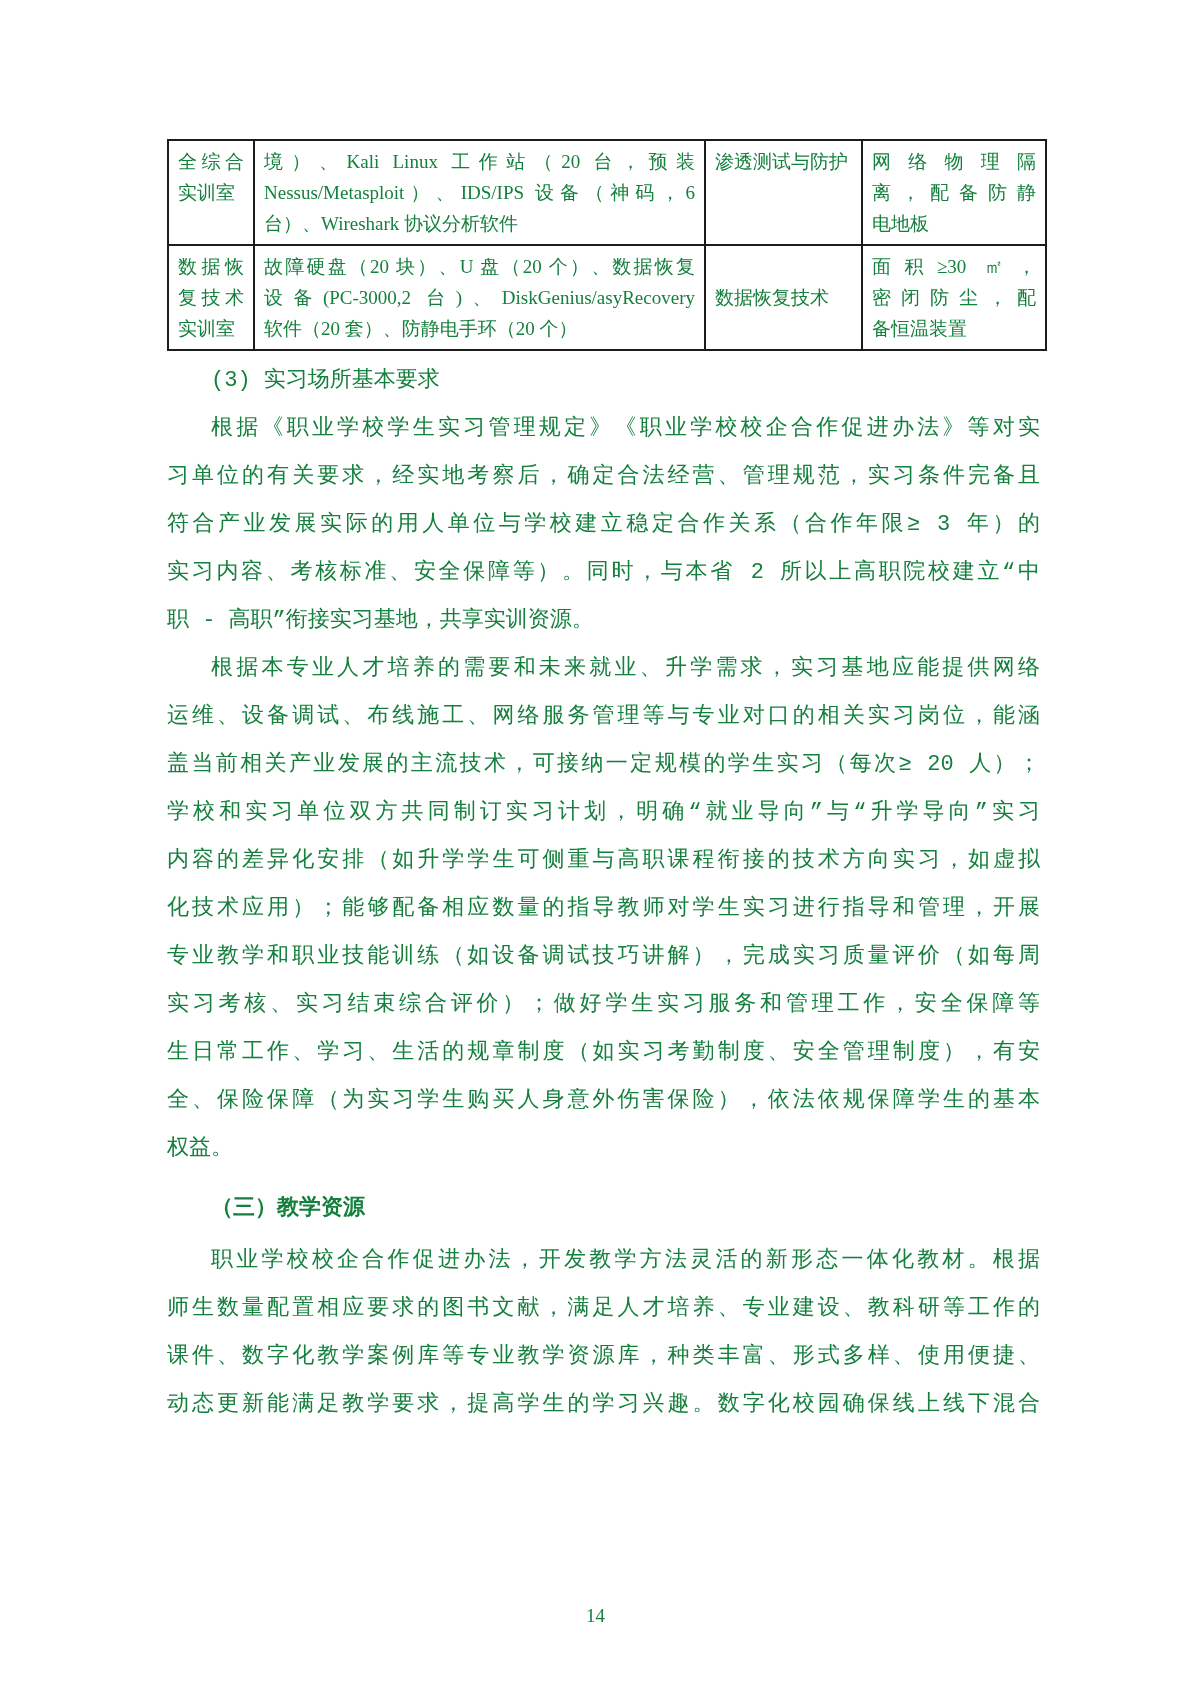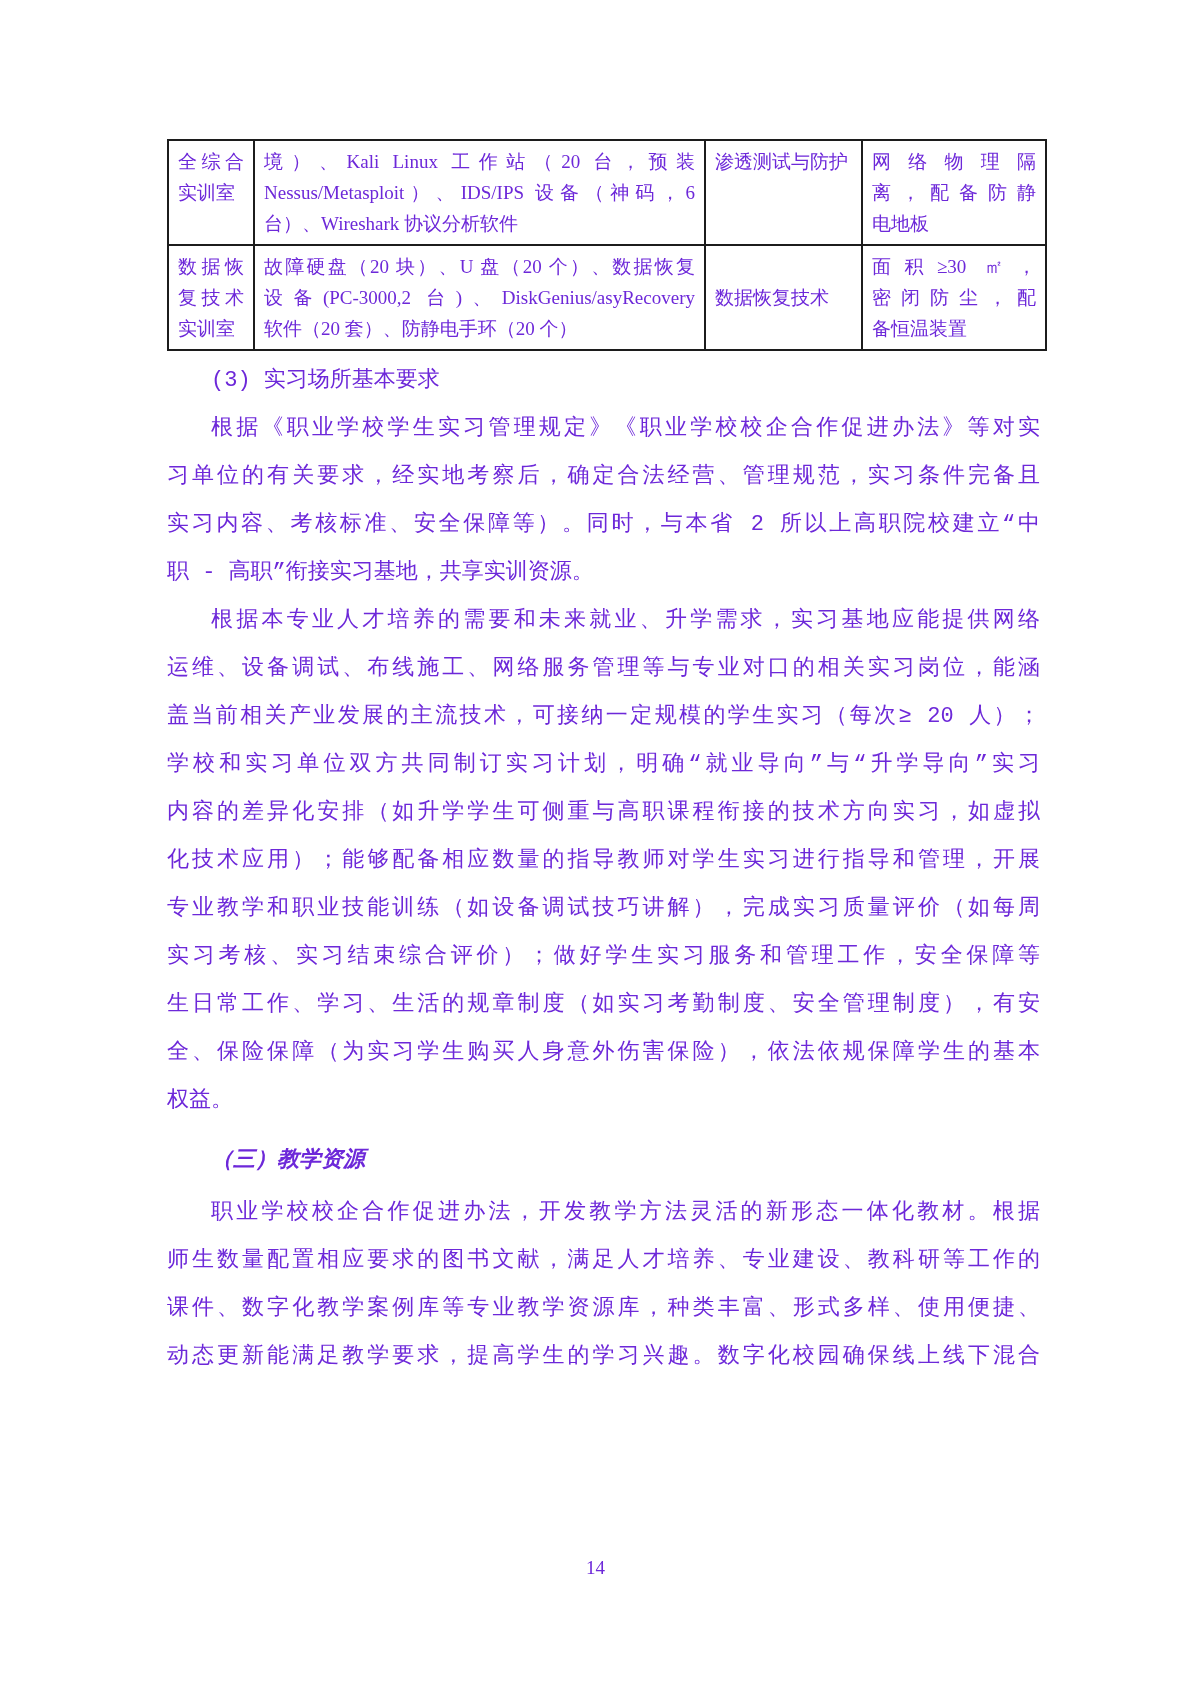--- a/index.html
+++ b/index.html
@@ -1,21 +1,21 @@
 <!DOCTYPE html>
 <html><head>
 <meta charset="utf-8">
 <style>
   html,body{margin:0;padding:0;background:#e8e8e8;}
   .page{
     position:relative;
     width:1191px;height:1684px;
     margin:0 auto;
     background:#ffffff;
-    color:#6d28d9;
+    color:#15803d;
     font-family:"Liberation Serif","DejaVu Serif",serif;
     overflow:hidden;
   }
   
   table.tbl{
     position:absolute;left:167px;top:139px;
     width:878px;
     border-collapse:collapse;table-layout:fixed;
   }
   table.tbl td{
@@ -28,25 +28,25 @@
   .cline{text-align:justify;text-align-last:justify;}
   .cline.cl-last{text-align-last:left;}
   
   .content{
     position:absolute;left:167px;top:357px;width:873px;
     font-size:22px;line-height:48px;
   }
   .pline{text-align:justify;text-align-last:justify;}
   .pline.pl-first{text-indent:2em;}
   .pline.pl-last{text-align:left;text-align-last:left;}
-  .heading{font-weight:bold;margin:10px 0 6px 0;font-style:italic;}
+  .heading{font-weight:bold;margin:10px 0 6px 0;}
   .para{margin:0;font-family:Liberation Mono, monospace;}
   
   .pagenum{
-    position:absolute;left:0;top:1556px;width:100%;
+    position:absolute;left:0;top:1604px;width:100%;
     text-align:center;font-size:19px;line-height:24px;
   }
 </style>
 </head>
 <body>
 
 <div class="page">
 
   <table class="tbl">
     <colgroup>
@@ -98,20 +98,21 @@
       </tbody>
   </table>
 
   <div class="content">
       <div class="para">
         <div class="pline pl-first pl-last">(3) 实习场所基本要求</div>
       </div>
       <div class="para">
         <div class="pline pl-first">根据《职业学校学生实习管理规定》《职业学校校企合作促进办法》等对实</div>
         <div class="pline">习单位的有关要求，经实地考察后，确定合法经营、管理规范，实习条件完备且</div>
+        <div class="pline">符合产业发展实际的用人单位与学校建立稳定合作关系（合作年限≥ 3 年）的</div>
         <div class="pline">实习内容、考核标准、安全保障等）。同时，与本省 2 所以上高职院校建立“中</div>
         <div class="pline pl-last">职 - 高职”衔接实习基地，共享实训资源。</div>
       </div>
       <div class="para">
         <div class="pline pl-first">根据本专业人才培养的需要和未来就业、升学需求，实习基地应能提供网络</div>
         <div class="pline">运维、设备调试、布线施工、网络服务管理等与专业对口的相关实习岗位，能涵</div>
         <div class="pline">盖当前相关产业发展的主流技术，可接纳一定规模的学生实习（每次≥ 20 人）；</div>
         <div class="pline">学校和实习单位双方共同制订实习计划，明确“就业导向”与“升学导向”实习</div>
         <div class="pline">内容的差异化安排（如升学学生可侧重与高职课程衔接的技术方向实习，如虚拟</div>
         <div class="pline">化技术应用）；能够配备相应数量的指导教师对学生实习进行指导和管理，开展</div>

